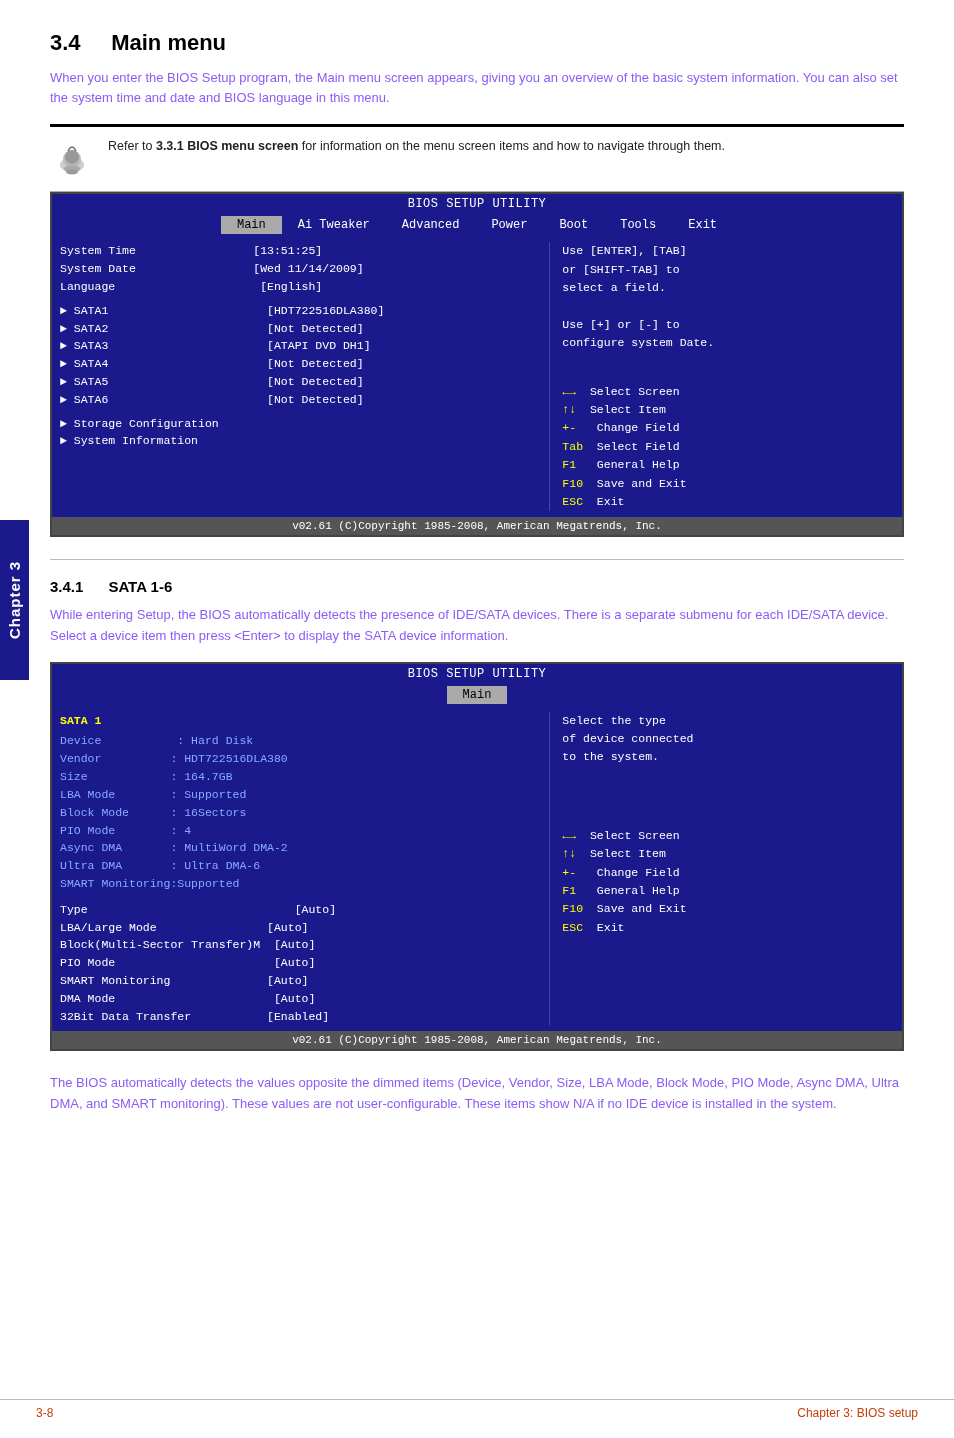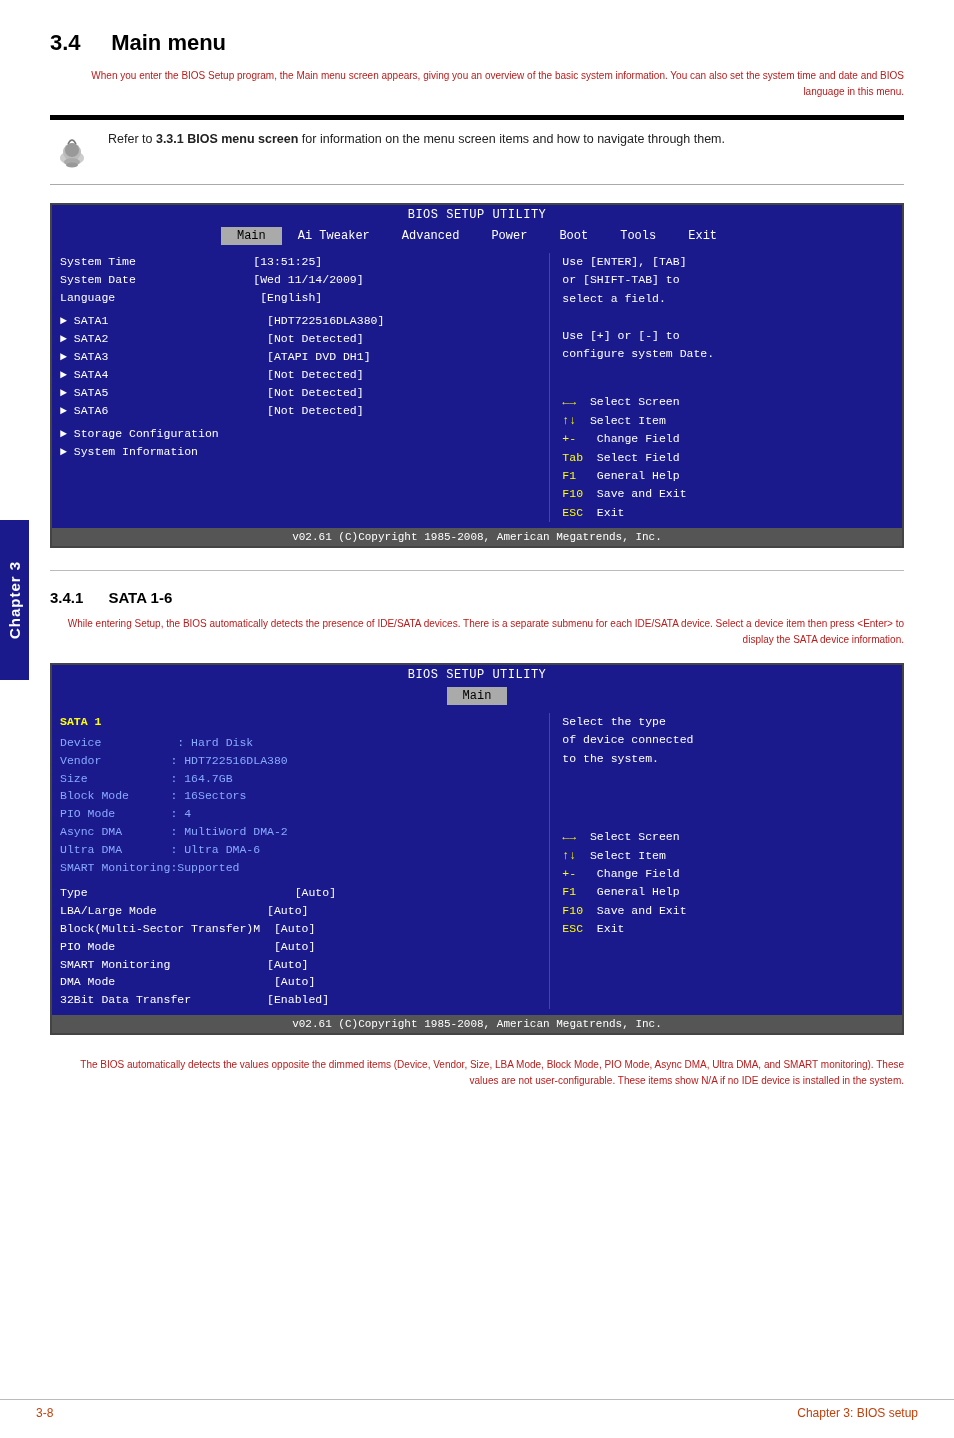--- a/index.html
+++ b/index.html
@@ -15,35 +15,33 @@
 
     
     .section-heading {
       font-size: 22px;
       font-weight: bold;
       margin-bottom: 12px;
       color: #000;
     }
 
     .section-body {
-      font-size: 10px;
+      font-size: 13px;
       line-height: 1.55;
       margin-bottom: 16px;
-      color: #b91c1c;
-      text-align: right;
+      color: #8b5cf6;
     }
 
     
     .note-box {
       display: flex;
       align-items: flex-start;
-      border-top: 5px solid #000000;
+      border-top: 3px solid #000000;
       border-bottom: 1px solid #aaa;
       padding: 10px 0 10px 0;
-      margin-bottom: 18px;
       gap: 14px;
     }
     .note-icon {
       width: 44px;
       height: 44px;
       flex-shrink: 0;
     }
     .note-text {
       font-size: 12.5px;
       line-height: 1.5;
@@ -274,20 +272,21 @@
   <div class="bios-menubar">BIOS SETUP UTILITY</div>
   <div class="bios-menubar-row">
     <span class="bios-menu-item active">Main</span>
   </div>
   <div class="bios-content">
     <div class="bios-left">
       <div class="bios-sata-label">SATA 1</div>
       <div class="bios-dimmed">Device&nbsp;&nbsp;&nbsp;&nbsp;&nbsp;&nbsp;&nbsp;&nbsp;&nbsp;&nbsp;&nbsp;: Hard Disk</div>
       <div class="bios-dimmed">Vendor&nbsp;&nbsp;&nbsp;&nbsp;&nbsp;&nbsp;&nbsp;&nbsp;&nbsp;&nbsp;: HDT722516DLA380</div>
       <div class="bios-dimmed">Size&nbsp;&nbsp;&nbsp;&nbsp;&nbsp;&nbsp;&nbsp;&nbsp;&nbsp;&nbsp;&nbsp;&nbsp;: 164.7GB</div>
+      <div class="bios-dimmed">LBA Mode&nbsp;&nbsp;&nbsp;&nbsp;&nbsp;&nbsp;&nbsp;&nbsp;: Supported</div>
       <div class="bios-dimmed">Block Mode&nbsp;&nbsp;&nbsp;&nbsp;&nbsp;&nbsp;: 16Sectors</div>
       <div class="bios-dimmed">PIO Mode&nbsp;&nbsp;&nbsp;&nbsp;&nbsp;&nbsp;&nbsp;&nbsp;: 4</div>
       <div class="bios-dimmed">Async DMA&nbsp;&nbsp;&nbsp;&nbsp;&nbsp;&nbsp;&nbsp;: MultiWord DMA-2</div>
       <div class="bios-dimmed">Ultra DMA&nbsp;&nbsp;&nbsp;&nbsp;&nbsp;&nbsp;&nbsp;: Ultra DMA-6</div>
       <div class="bios-dimmed">SMART Monitoring:Supported</div>
       <div style="margin-top:8px;">Type&nbsp;&nbsp;&nbsp;&nbsp;&nbsp;&nbsp;&nbsp;&nbsp;&nbsp;&nbsp;&nbsp;&nbsp;&nbsp;&nbsp;&nbsp;&nbsp;&nbsp;&nbsp;&nbsp;&nbsp;&nbsp;&nbsp;&nbsp;&nbsp;&nbsp;&nbsp;&nbsp;&nbsp;&nbsp;&nbsp;<span style="color:#fff;">[Auto]</span></div>
       <div>LBA/Large Mode&nbsp;&nbsp;&nbsp;&nbsp;&nbsp;&nbsp;&nbsp;&nbsp;&nbsp;&nbsp;&nbsp;&nbsp;&nbsp;&nbsp;&nbsp;&nbsp;<span style="color:#fff;">[Auto]</span></div>
       <div>Block(Multi-Sector Transfer)M&nbsp;&nbsp;<span style="color:#fff;">[Auto]</span></div>
       <div>PIO Mode&nbsp;&nbsp;&nbsp;&nbsp;&nbsp;&nbsp;&nbsp;&nbsp;&nbsp;&nbsp;&nbsp;&nbsp;&nbsp;&nbsp;&nbsp;&nbsp;&nbsp;&nbsp;&nbsp;&nbsp;&nbsp;&nbsp;&nbsp;<span style="color:#fff;">[Auto]</span></div>
       <div>SMART Monitoring&nbsp;&nbsp;&nbsp;&nbsp;&nbsp;&nbsp;&nbsp;&nbsp;&nbsp;&nbsp;&nbsp;&nbsp;&nbsp;&nbsp;<span style="color:#fff;">[Auto]</span></div>

